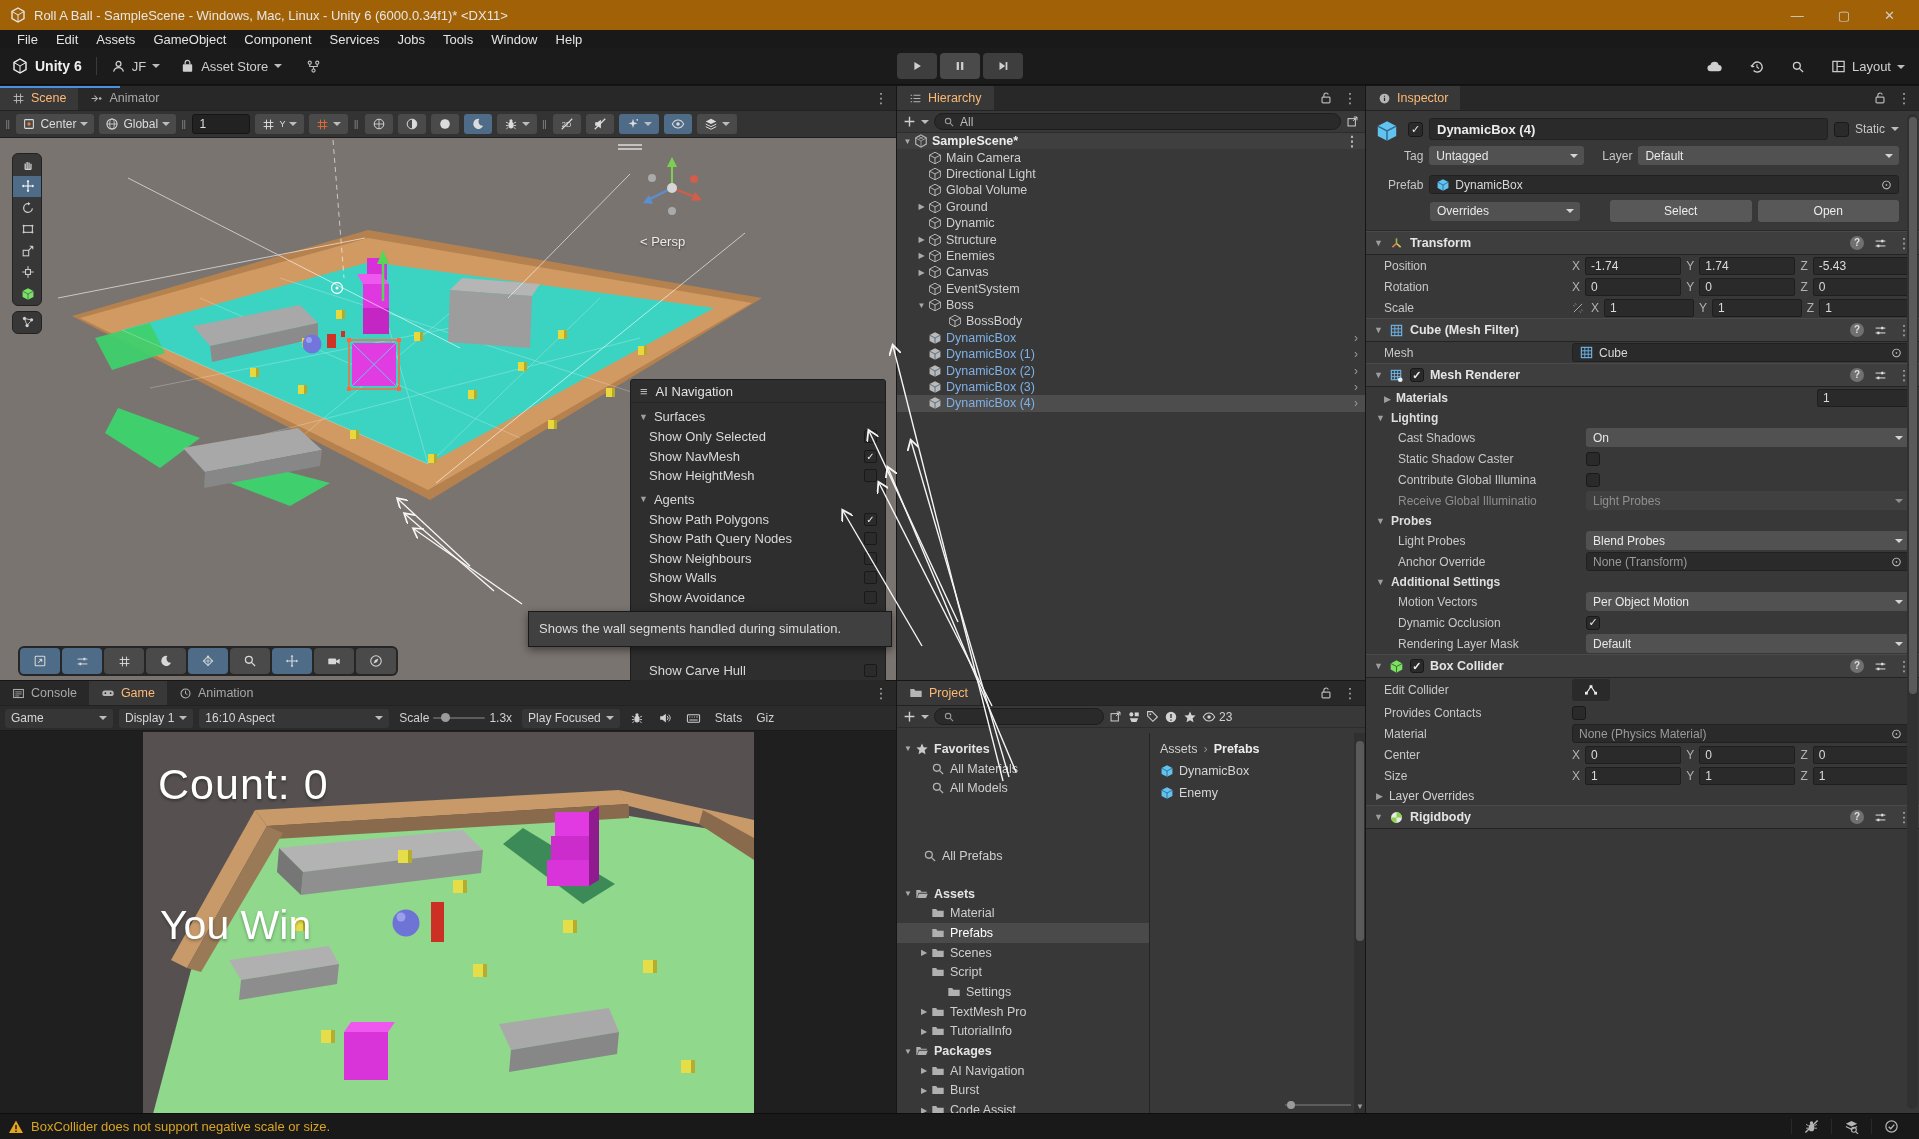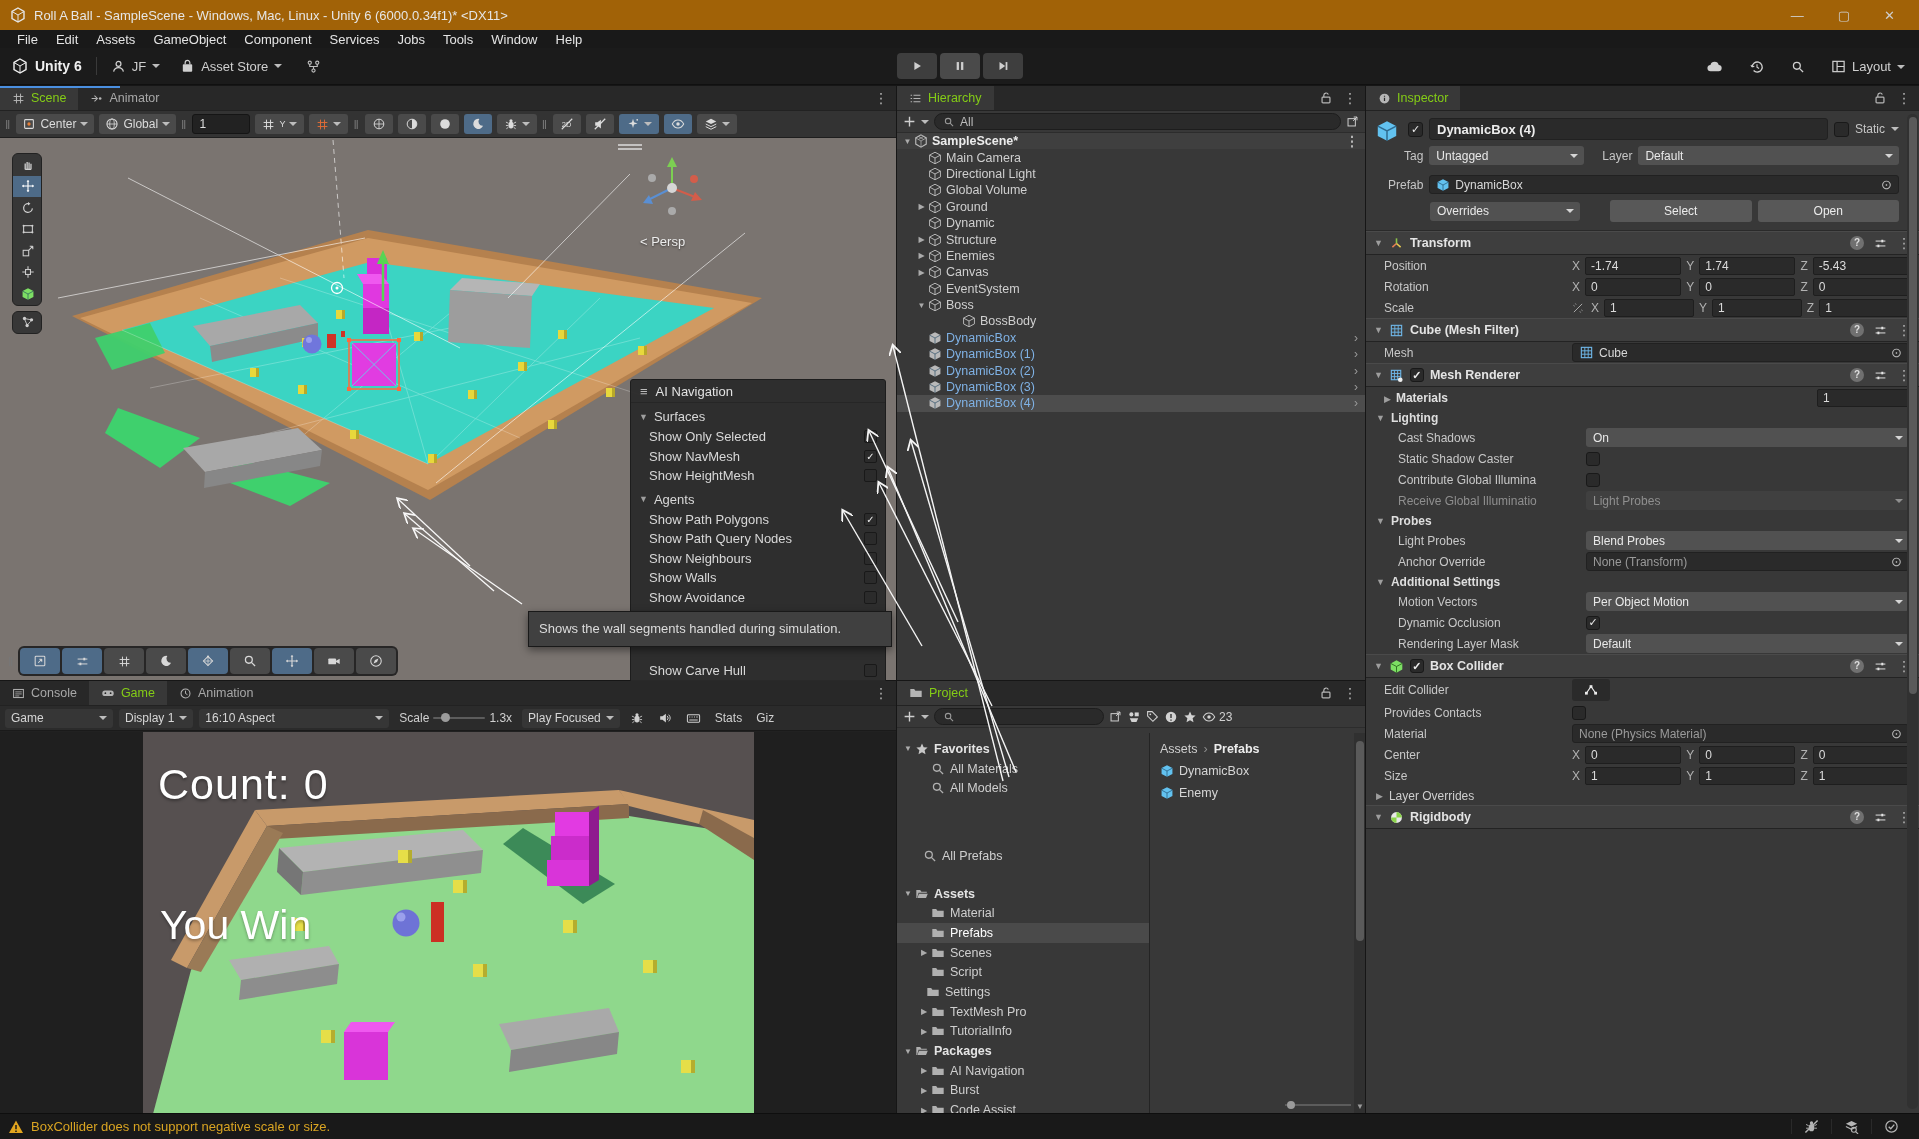--- a/index.html
+++ b/index.html
@@ -17,21 +17,21 @@
 .tb-dd{display:flex;align-items:center;gap:6px;color:#cfcfcf;font-size:13px}
 .playbar{position:absolute;left:50%;top:5px;transform:translateX(-50%);display:flex;gap:3px}
 .pbtn{width:40px;height:26px;background:#3e3e3e;border-radius:4px;display:flex;align-items:center;justify-content:center;color:#cfcfcf}
 .pbtn.on{background:#4a4a4a}
 .tb-right{position:absolute;right:14px;top:0;height:37px;display:flex;align-items:center;gap:26px;color:#cfcfcf}
 .caret{width:0;height:0;border:4px solid transparent;border-top-color:#bdbdbd;margin-top:4px;display:inline-block}
 
 .panel{position:absolute;background:#383838;border-left:1px solid #161616;border-top:1px solid #161616}
 .tabbar{height:25px;background:#282828;display:flex;align-items:stretch;position:relative;border-bottom:1px solid #222}
 .tab{display:flex;align-items:center;gap:6px;padding:0 12px;color:#a8a8a8;font-size:12.5px}
-.tab.active{background:#383838;color:#84cc16}
+.tab.active{background:#383838;color:#fdba74}
 .tab.active.focus::before{content:"";position:absolute;top:0;left:0;width:120px;height:2px;background:#4a8fe0}
 .tab .ticon{display:inline-flex;color:#b5b5b5}
 .bar-right{margin-left:auto;display:flex;align-items:center;gap:10px;padding-right:8px;color:#b5b5b5}
 .kebab{color:#b5b5b5;font-size:14px;letter-spacing:0;line-height:1}
 svg{display:block}
 .ic{display:inline-flex;vertical-align:middle;color:inherit}
 
 #scene-panel{left:0;top:85px;width:896px;height:595px;border-left:none}
 .stoolbar{height:27px;background:#333;border-bottom:1px solid #1e1e1e;display:flex;align-items:center;gap:5px;padding:0 5px}
 .handle2{color:#777;font-size:13px;letter-spacing:1px}
@@ -916,21 +916,21 @@
         <div class="hrow" style="padding-left: 18px;">
           <span class="harrow">▼</span>
           <span class="hicon">
             <svg viewBox="0 0 16 16" width="14" height="14">
               <path d="M8 1.4 14.2 4.7v6.6L8 14.6 1.8 11.3V4.7Z" fill="none" stroke="currentColor" stroke-width="1.1"></path>
               <path d="M1.8 4.7 8 8l6.2-3.3M8 8v6.6" fill="none" stroke="currentColor" stroke-width="1.1"></path>
             </svg>
           </span>
           <span>Boss</span>
         </div>
-        <div class="hrow" style="padding-left: 52px;">
+        <div class="hrow" style="padding-left: 32px; margin-left: 6px;">
           <span class="harrow"></span>
           <span class="hicon">
             <svg viewBox="0 0 16 16" width="14" height="14">
               <path d="M8 1.4 14.2 4.7v6.6L8 14.6 1.8 11.3V4.7Z" fill="none" stroke="currentColor" stroke-width="1.1"></path>
               <path d="M1.8 4.7 8 8l6.2-3.3M8 8v6.6" fill="none" stroke="currentColor" stroke-width="1.1"></path>
             </svg>
           </span>
           <span>BossBody</span>
         </div>
         <div class="hrow" style="padding-left: 18px;">
@@ -1305,21 +1305,21 @@
           </div>
           <div class="prow" style="padding-left: 20px;">
             <span class="harrow"></span>
             <span class="hicon">
               <svg viewBox="0 0 16 16" width="14" height="14">
                 <path d="M1.5 3.5h4.4l1.4 1.8h7.2v7.2h-13Z" fill="currentColor"></path>
               </svg>
             </span>
             <span>Script</span>
           </div>
-          <div class="prow" style="padding-left: 15px; align-items: center;">
+          <div class="prow" style="padding-left: 36px; align-items: center;">
             <span class="harrow"></span>
             <span class="hicon">
               <svg viewBox="0 0 16 16" width="14" height="14">
                 <path d="M1.5 3.5h4.4l1.4 1.8h7.2v7.2h-13Z" fill="currentColor"></path>
               </svg>
             </span>
             <span>Settings</span>
           </div>
           <div class="prow" style="padding-left: 20px;">
             <span class="harrow">▶</span>

